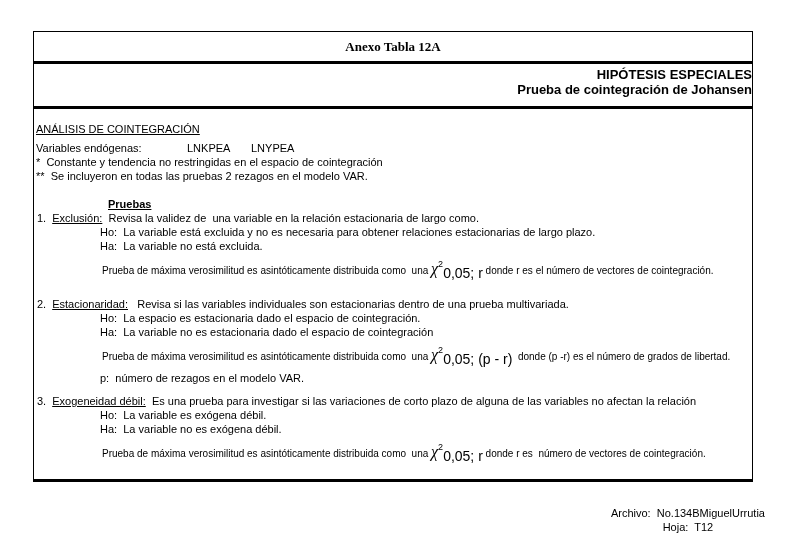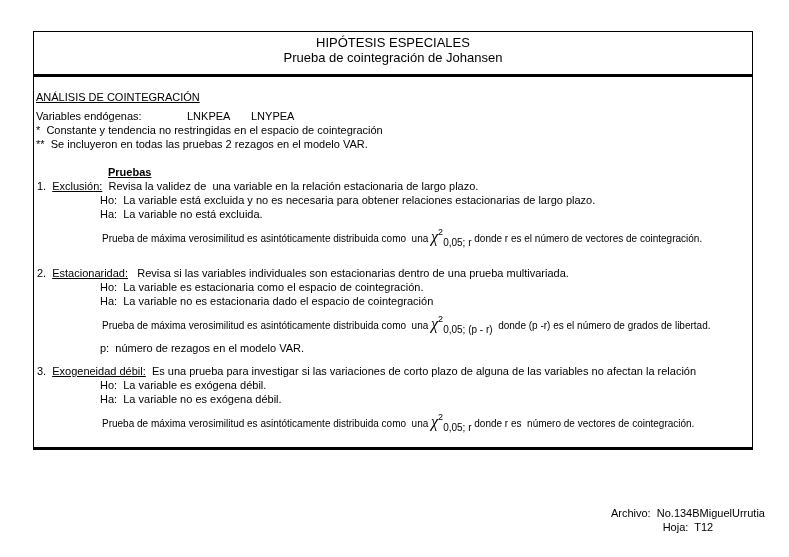--- a/index.html
+++ b/index.html
@@ -24,23 +24,23 @@
     border-bottom: 3px solid #000;
     display: flex; align-items: center; justify-content: center;
     font-family: "Liberation Serif", serif;
     font-weight: bold;
     font-size: 13px;
   }
   .row-title {
     height: 45px;
     border-bottom: 3px solid #000;
     box-sizing: border-box;
-    text-align: center;
+    text-align: right;
     padding-top: 3px;
-    font-weight: normal;
+    font-weight: bold;
     font-size: 13px;
     line-height: 15px;
   }
   .row-body {
     height: 357px;
     box-sizing: content-box;
     padding: 13px 4px 0 2px;
     font-size: 11px;
   }
   .line { line-height: 14px; white-space: pre; }
@@ -65,61 +65,64 @@
     font-size: 10px;
     line-height: 19px;
     white-space: pre;
   }
   .chi {
     font-family: "Liberation Serif", serif;
     font-style: italic;
     font-size: 16px;
   }
   .f-sup { font-size: 9px; vertical-align: 7px; }
-  .f-sub { font-size: 10px; vertical-align: -4px; }
+  .f-sub { font-size: 14px; vertical-align: -4px; }
   .footer {
     position: absolute;
     right: 24px; top: 507px;
     text-align: center;
     font-size: 11px;
   }
   .footer .line { line-height: 13.5px; }
 </style>
 </head>
 <body>
 
 <div class="sheet">
 
+  <div class="row-anexo">
+    <span>Anexo Tabla 12A</span>
+  </div>
 
   <div class="row-title">
     <div>HIPÓTESIS ESPECIALES</div>
     <div>Prueba de cointegración de Johansen</div>
   </div>
 
   <div class="row-body">
 
     <div class="line heading">ANÁLISIS DE COINTEGRACIÓN</div>
 
     <div class="line"><span class="v-label">Variables endógenas:</span><span class="v-1">LNKPEA</span><span>LNYPEA</span></div>
 
     <div class="line">*  Constante y tendencia no restringidas en el espacio de cointegración</div>
     <div class="line">**  Se incluyeron en todas las pruebas 2 rezagos en el modelo VAR.</div>
 
     <div class="line pruebas">Pruebas</div>
 
     <div class="test-block tb1">
-      <div class="line test-head"><span>1.</span><span class="t-name">Exclusión:</span><span>  Revisa la validez de  una variable en la relación estacionaria de largo plazo.</span></div>
+      <div class="line test-head"><span>1.</span><span class="t-name">Exclusión:</span><span>  Revisa la validez de  una variable en la relación estacionaria de largo como.</span></div>
       <div class="line sub-line">Ho:  La variable está excluida y no es necesaria para obtener relaciones estacionarias de largo plazo.</div>
       <div class="line sub-line">Ha:  La variable no está excluida.</div>
       <div class="formula"><span>Prueba de máxima verosimilitud es asintóticamente distribuida como  una </span><span class="chi">χ</span><span class="f-sup">2</span><span class="f-sub">0,05; r</span><span> donde r es el número de vectores de cointegración.</span></div>
     </div>
 
     <div class="test-block tb2">
       <div class="line test-head"><span>2.</span><span class="t-name">Estacionaridad:</span><span>   Revisa si las variables individuales son estacionarias dentro de una prueba multivariada.</span></div>
-      <div class="line sub-line">Ho:  La variable es estacionaria como el espacio de cointegración.</div>
+      <div class="line sub-line">Ho:  La espacio es estacionaria dado el espacio de cointegración.</div>
       <div class="line sub-line">Ha:  La variable no es estacionaria dado el espacio de cointegración</div>
       <div class="formula"><span>Prueba de máxima verosimilitud es asintóticamente distribuida como  una </span><span class="chi">χ</span><span class="f-sup">2</span><span class="f-sub">0,05; (p - r)</span><span>  donde (p -r) es el número de grados de libertad.</span></div>
       <div class="line sub-line">p:  número de rezagos en el modelo VAR.</div>
     </div>
 
     <div class="test-block tb3">
       <div class="line test-head"><span>3.</span><span class="t-name">Exogeneidad débil:</span><span>  Es una prueba para investigar si las variaciones de corto plazo de alguna de las variables no afectan la relación</span></div>
       <div class="line sub-line">Ho:  La variable es exógena débil.</div>
       <div class="line sub-line">Ha:  La variable no es exógena débil.</div>
       <div class="formula"><span>Prueba de máxima verosimilitud es asintóticamente distribuida como  una </span><span class="chi">χ</span><span class="f-sup">2</span><span class="f-sub">0,05; r</span><span> donde r es  número de vectores de cointegración.</span></div>

